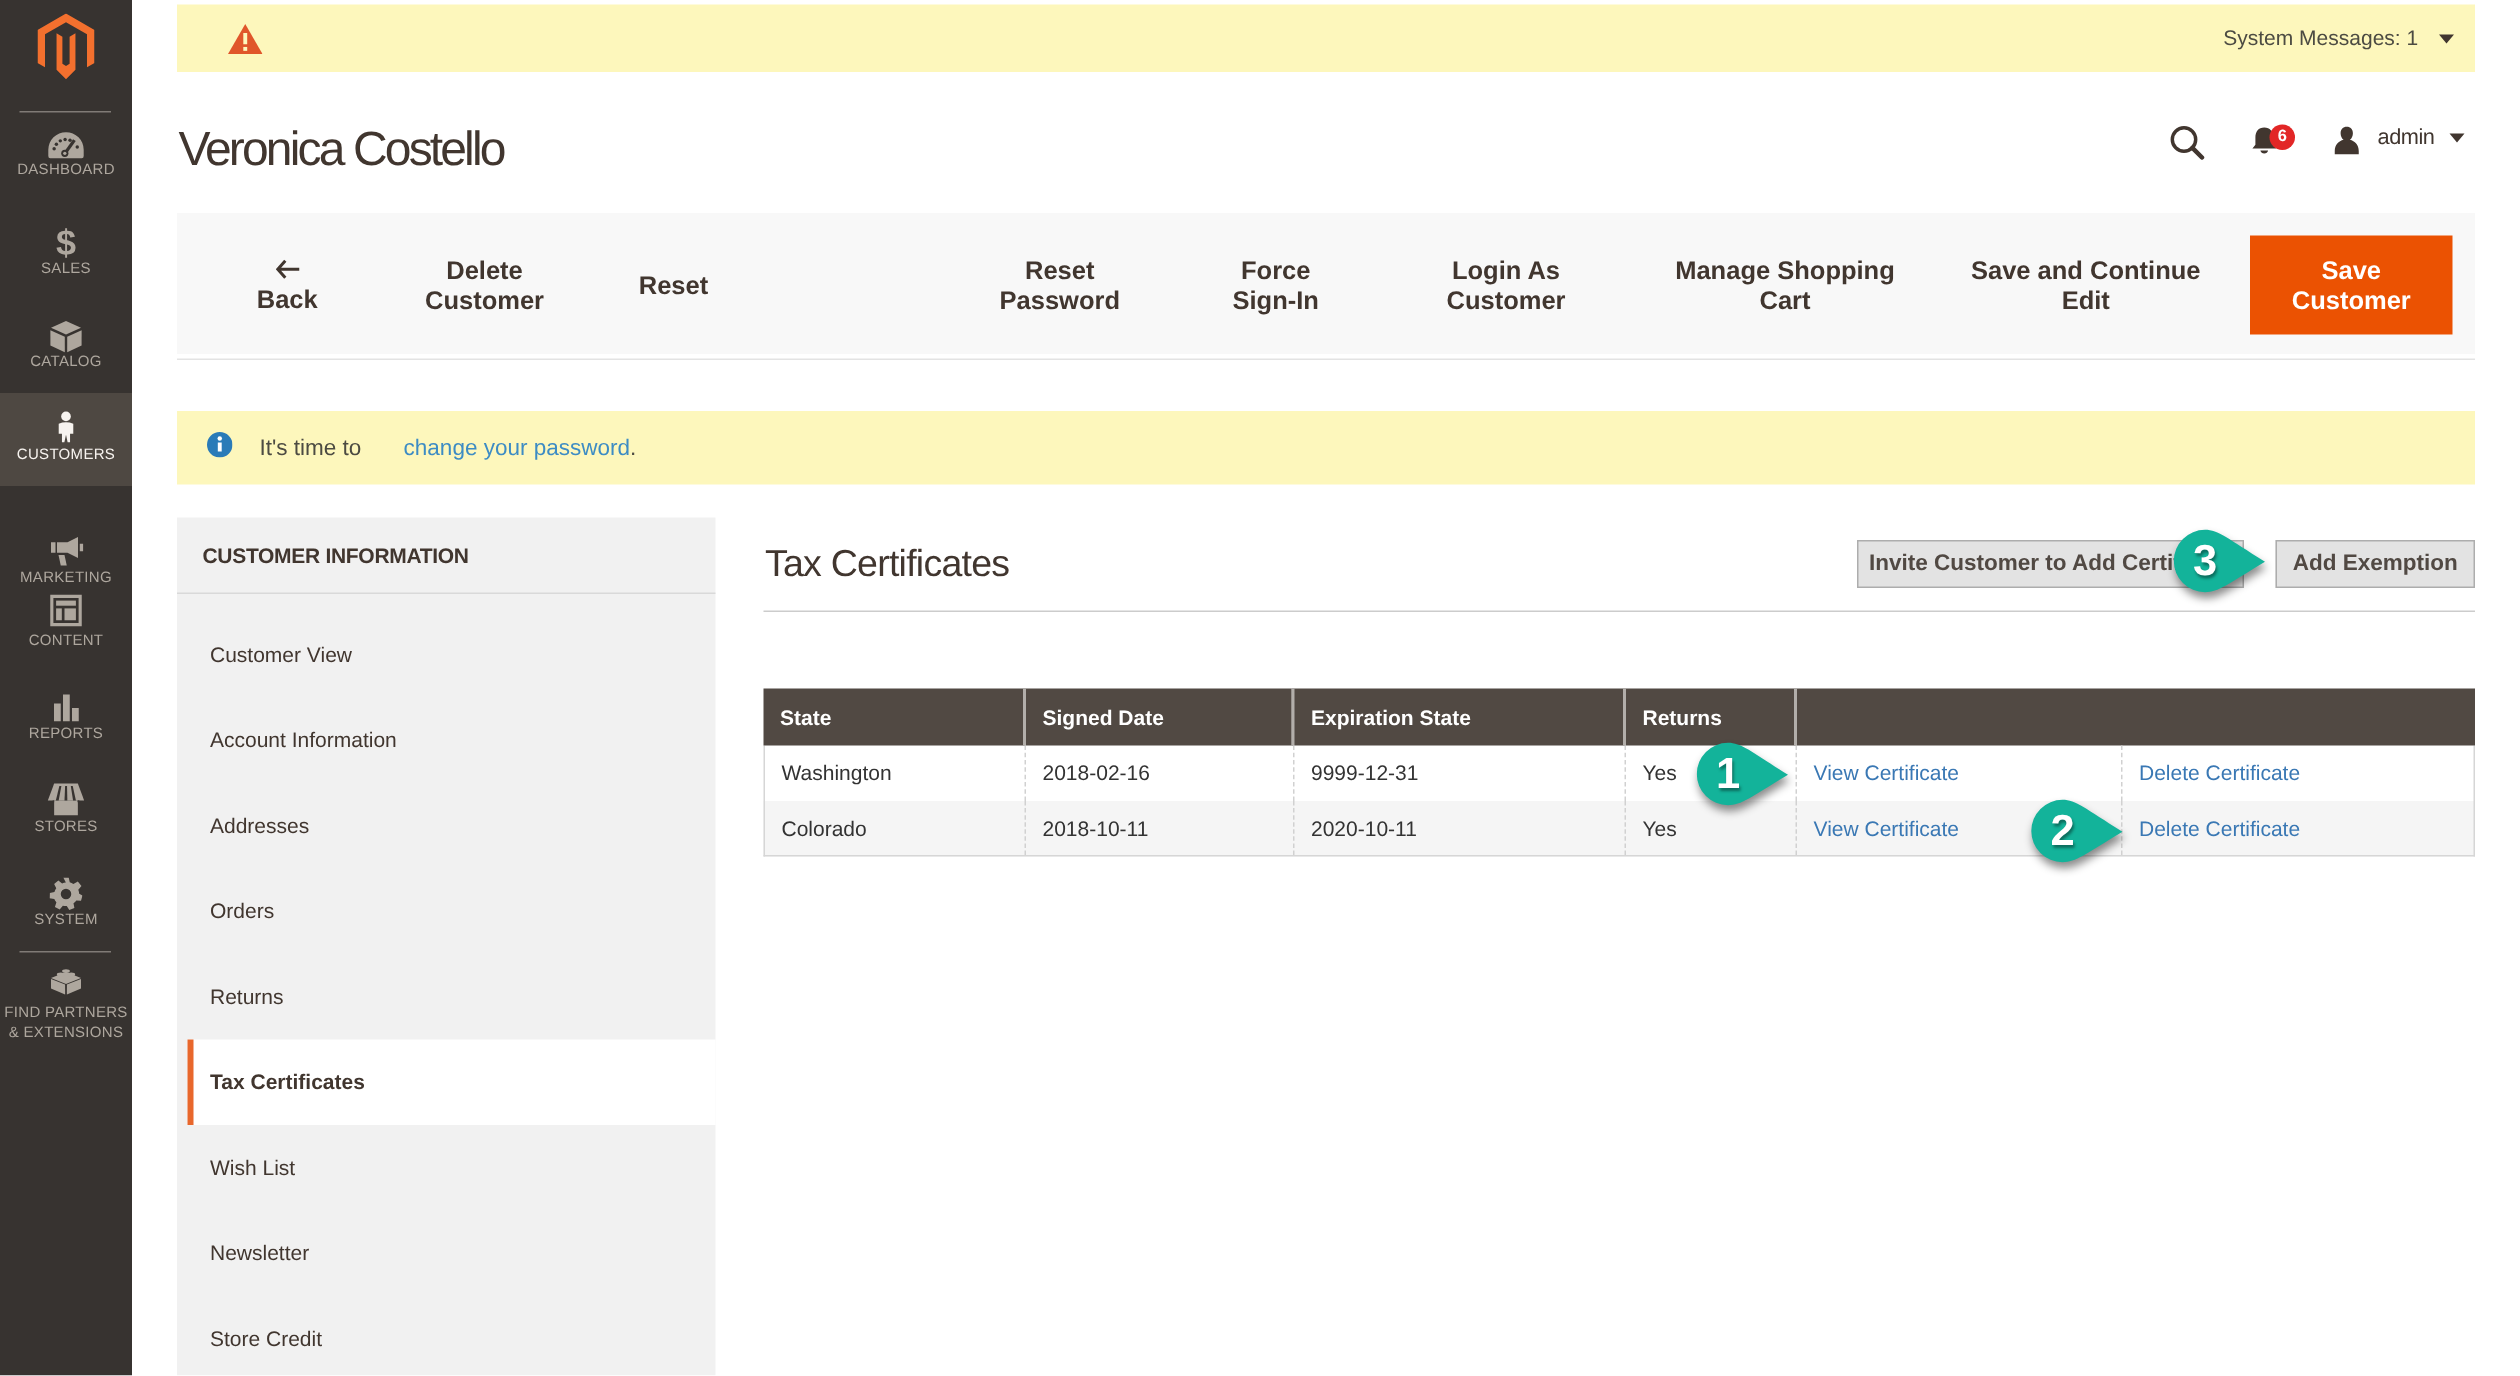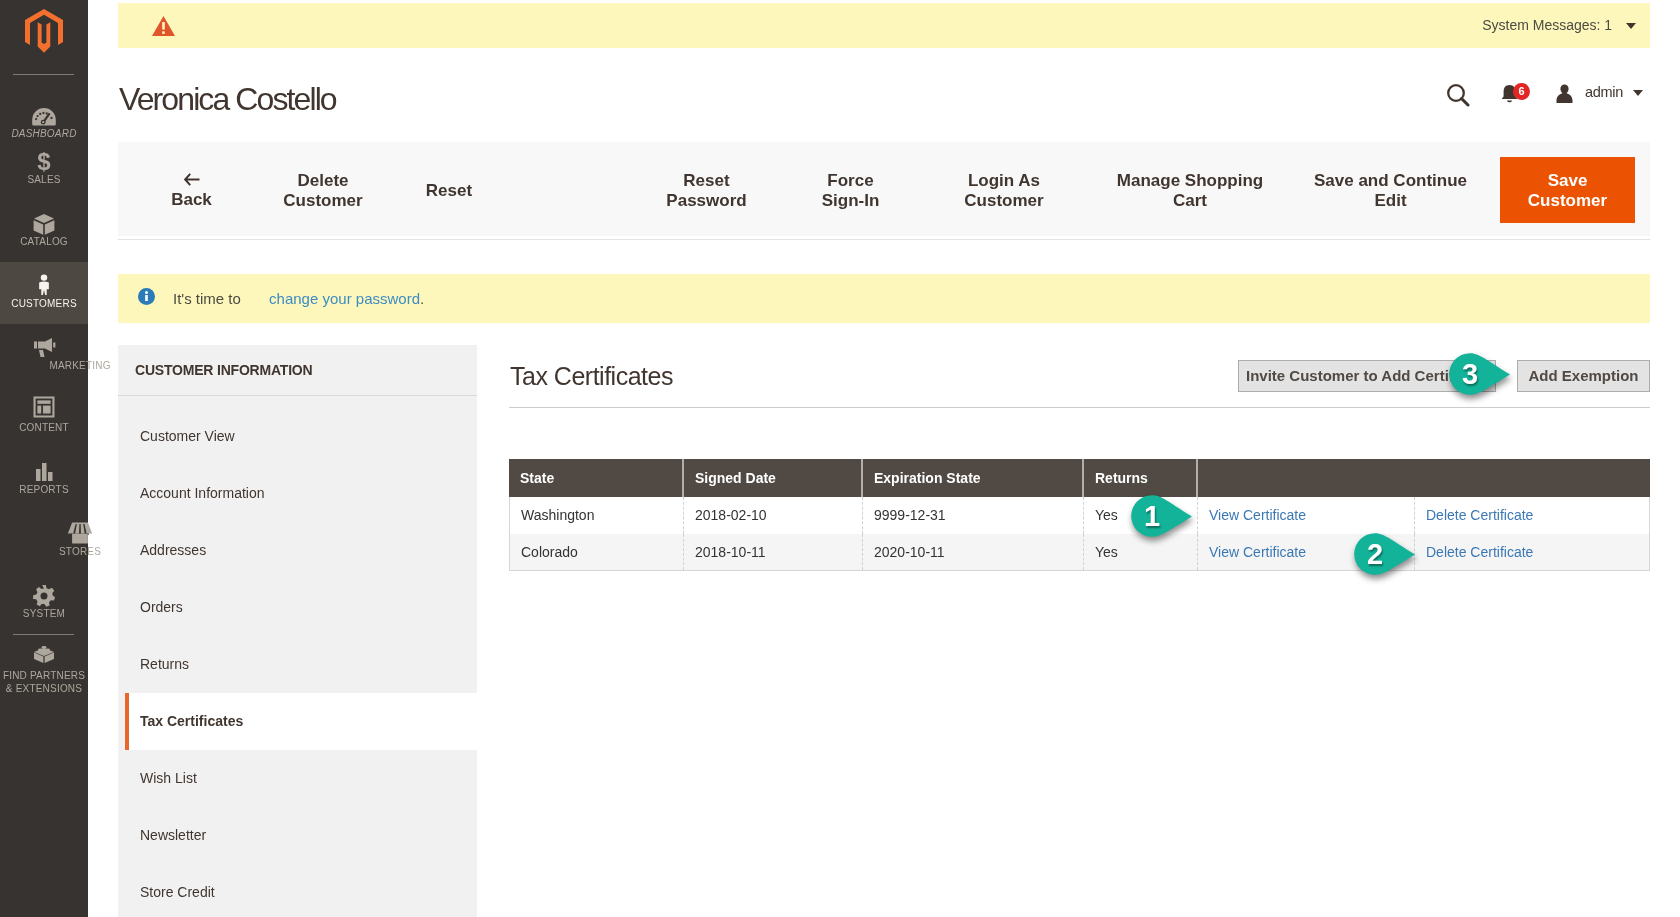--- a/index.html
+++ b/index.html
@@ -71,21 +71,21 @@
 <body>
 <div id="wrap">
 
 <div id="sb">
   <svg class="logo" width="38" height="44" viewBox="0 0 38 44">
     <path fill="#f3702e" d="M19 0 L38 11 V33 L33 35.9 V13.9 L19 5.8 L5 13.9 V35.9 L0 33 V11 Z"></path>
     <path fill="#f3702e" d="M12.7 13.2 L16.6 15.5 V33.5 L19 35 L21.4 33.5 V15.5 L25.3 13.2 V37.5 L19 43.8 L12.7 37.5 Z"></path>
   </svg>
   <div class="div1" style="top:74px;"></div>
 
-  <div class="mitem" style="top:92px;font-style:italic;">
+  <div class="mitem" style="top:72px;">
     <svg width="24" height="19" viewBox="0 0 24 19" style="top:15px;">
           <path fill="#aea79e" d="M1.5 18.5 Q0.2 18.5 0.2 17 L0.2 12.9 A11.8 11.8 0 0 1 23.8 12.9 L23.8 17 Q23.8 18.5 22.5 18.5 Z"></path>
       <circle cx="4.1" cy="12.1" r="1.15" fill="#373330"></circle>
           <circle cx="5.6" cy="9.1" r="1.15" fill="#373330"></circle>
           <circle cx="8.2" cy="6.9" r="1.15" fill="#373330"></circle>
           <circle cx="11.4" cy="6.0" r="1.15" fill="#373330"></circle>
           <circle cx="14.7" cy="6.5" r="1.15" fill="#373330"></circle>
           <circle cx="19.5" cy="11.0" r="1.15" fill="#373330"></circle>
       <path d="M11.2 15.4 L17.6 6.4" stroke="#373330" stroke-width="2.2"></path>
           <circle cx="11.2" cy="15.2" r="2.4" fill="#373330"></circle>
@@ -111,21 +111,21 @@
   </div>
   <div class="mitem sel" style="top:262px;">
     <svg width="18" height="22" viewBox="0 0 20 24" style="top:12px;">
           <g fill="#f7f3ef">
             <circle cx="10" cy="3.8" r="3.6"></circle>
             <path d="M4.6 9.2 Q10 7 15.4 9.2 L15.4 16.6 L13 16.6 L13 23 L11.2 23 L10 17.4 L8.8 23 L7 23 L7 16.6 L4.6 16.6 Z"></path>
           </g>
         </svg>
     <div class="lbl">CUSTOMERS</div>
   </div>
-  <div class="mitem" style="top:324px;padding-left:36px;">
+  <div class="mitem" style="top:344px;">
     <svg width="24" height="21" viewBox="0 0 24 21">
           <g fill="#aea79e">
             <path d="M20 1 L20 15 L13 11.5 L6 11.5 L6 4.5 L13 4.5 Z"></path>
             <rect x="2" y="4.5" width="3" height="7"></rect>
             <path d="M7 13 L11 13 L12.5 20 L8.5 20 Z"></path>
             <rect x="21.2" y="5.5" width="2.2" height="5"></rect>
           </g>
         </svg>
     <div class="lbl">MARKETING</div>
   </div>
@@ -143,21 +143,21 @@
   <div class="mitem" style="top:448px;">
     <svg width="22" height="20" viewBox="0 0 22 20">
           <g fill="#aea79e">
             <rect x="3" y="8" width="4.5" height="12"></rect>
             <rect x="9" y="2" width="4.5" height="18"></rect>
             <rect x="15" y="11" width="4.5" height="9"></rect>
           </g>
         </svg>
     <div class="lbl">REPORTS</div>
   </div>
-  <div class="mitem" style="top:510px;margin-left:36px;">
+  <div class="mitem" style="top:510px;">
     <svg width="25" height="22" viewBox="0 0 25 22" style="top:12px;">
           <g fill="#aea79e">
             <path d="M4.6 0.4 L20.4 0.4 L24.6 11.6 L0.4 11.6 Z"></path>
             <rect x="4.6" y="11.6" width="15.8" height="9.9"></rect>
           </g>
           <g fill="#373330">
             <path d="M8.1 2 L9.4 2 L7.6 11.6 L5.7 11.6 Z"></path>
             <path d="M11.9 2 L13.2 2 L13.4 11.6 L11.5 11.6 Z"></path>
             <path d="M15.7 2 L17 2 L19.1 11.6 L17.2 11.6 Z"></path>
             <rect x="3.6" y="11.6" width="1" height="1.2"></rect>
@@ -263,21 +263,21 @@
 <div id="tbl">
   <div class="trow">
     <div class="th c1">State</div>
     <div class="th c2">Signed Date</div>
     <div class="th c3">Expiration State</div>
     <div class="th c4">Returns</div>
     <div class="th c6" style="border-left:2px solid #b2aeaa;"></div>
   </div>
   <div class="trow r1">
     <div class="td c1">Washington</div>
-    <div class="td c2">2018-02-10</div>
+    <div class="td c2">2018-02-16</div>
     <div class="td c3">9999-12-31</div>
     <div class="td c4">Yes</div>
     <div class="td c5"><a class="tlink" href="#">View Certificate</a></div>
     <div class="td c6"><a class="tlink" href="#">Delete Certificate</a></div>
   </div>
   <div class="trow r2">
     <div class="td c1">Colorado</div>
     <div class="td c2">2018-10-11</div>
     <div class="td c3">2020-10-11</div>
     <div class="td c4">Yes</div>

